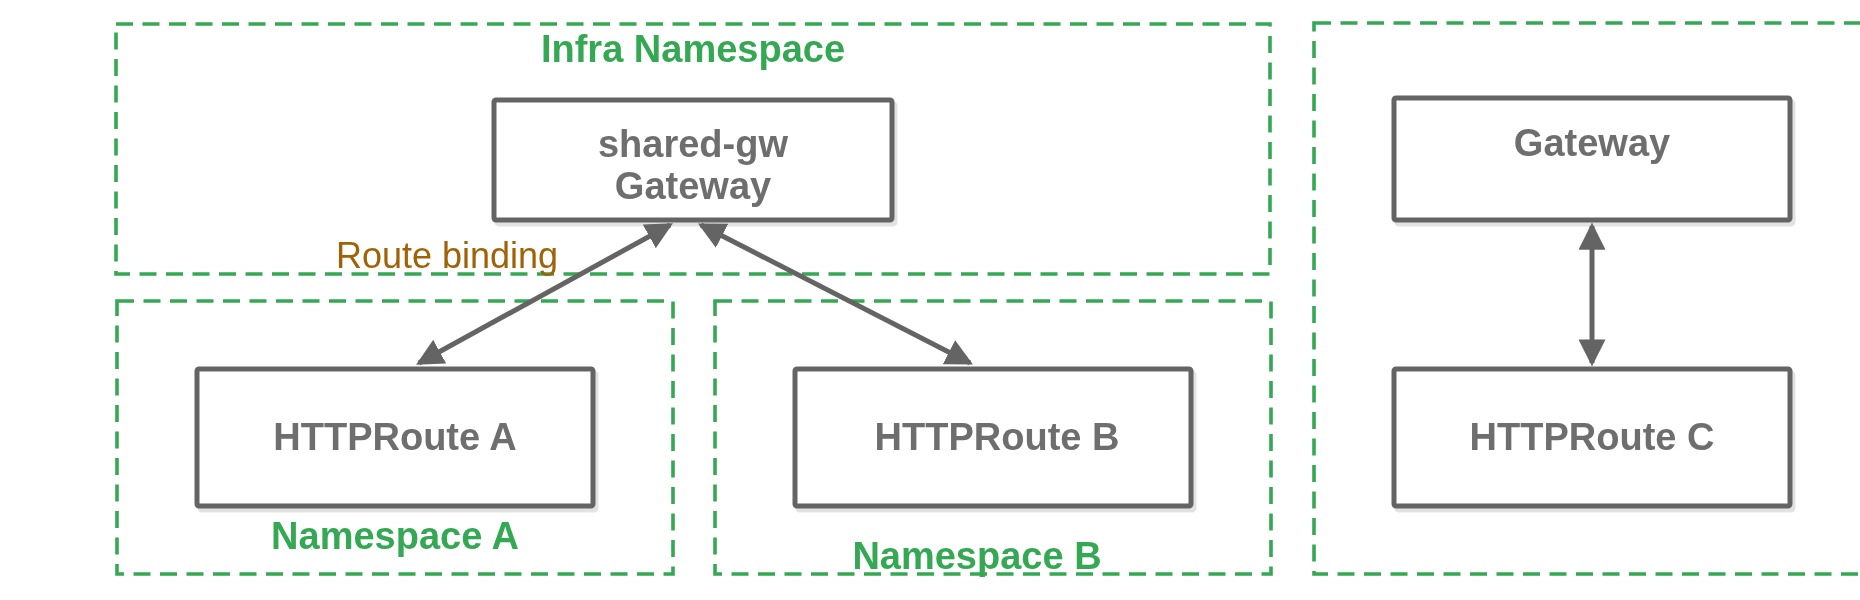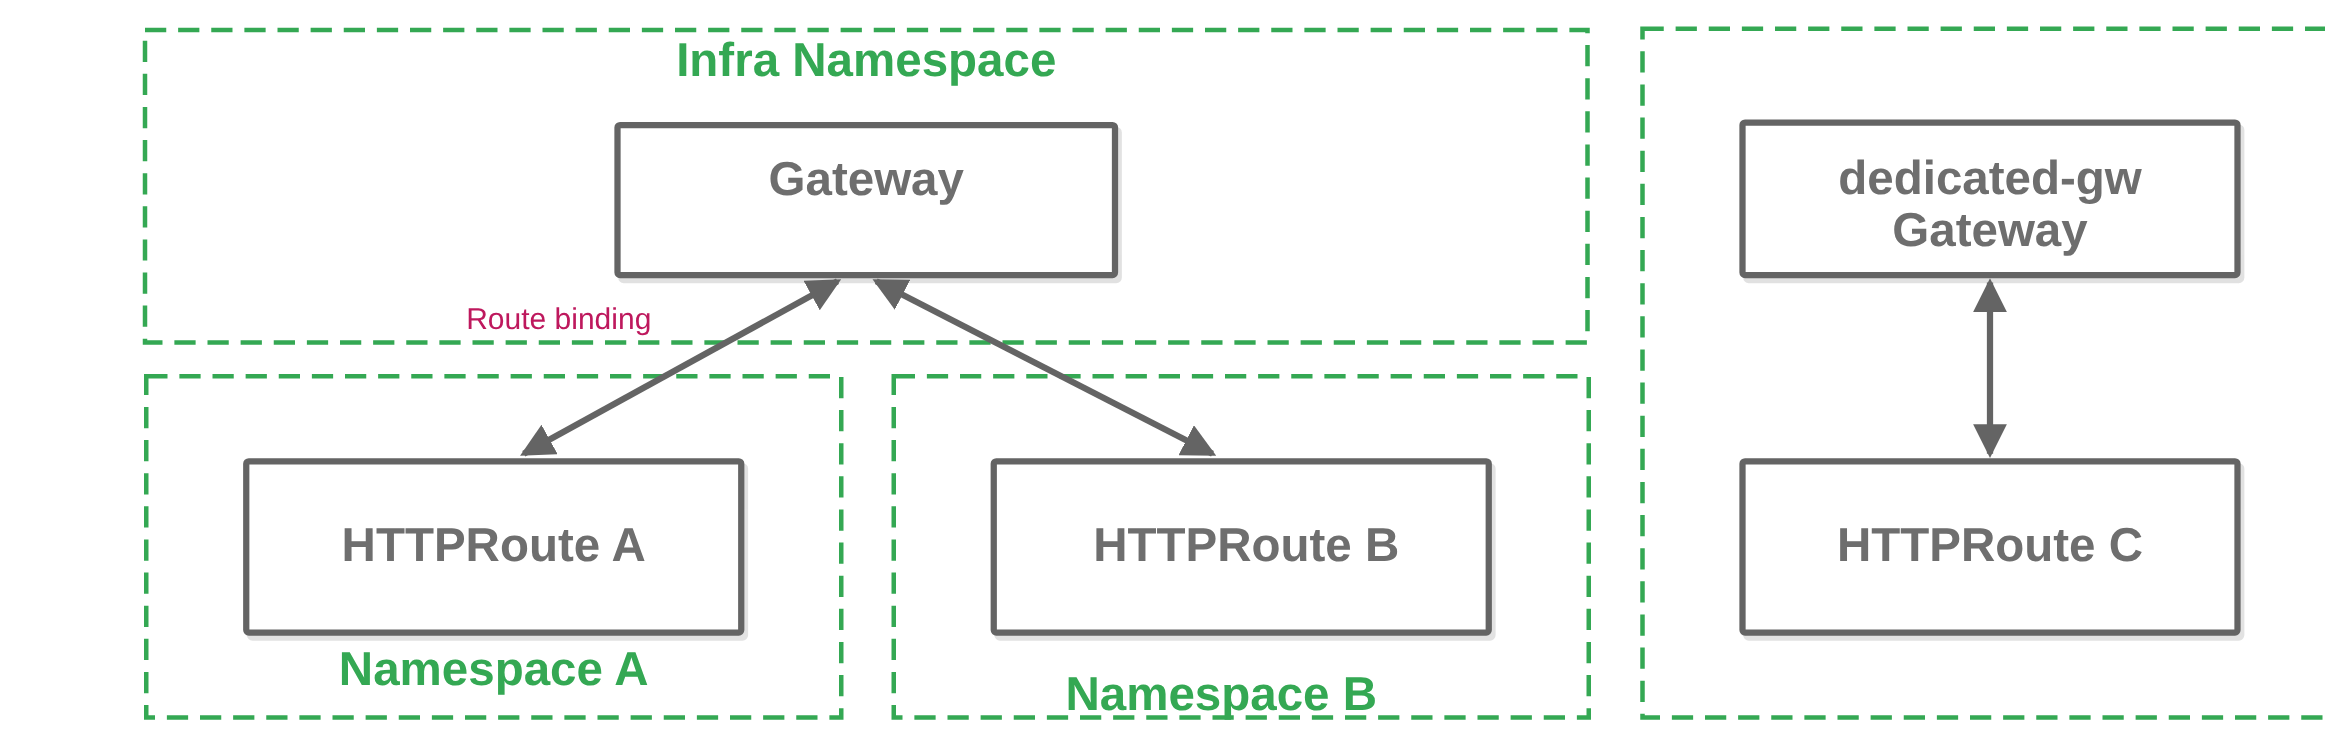--- a/index.html
+++ b/index.html
@@ -26,22 +26,22 @@
     font-weight: bold;
   }
   .node-label {
     color: #6e6e6e;
     font-size: 38px;
     line-height: 42px;
     font-weight: bold;
   }
   .node-label span { display: block; }
   .annotation-label {
-    color: #be185d;
-    font-size: 24px;
+    color: #a16207;
+    font-size: 36px;
     line-height: 38px;
     font-weight: normal;
   }
 </style>
 </head>
 <body>
 
 <div class="canvas">
 
   <svg class="shapes" viewBox="0 0 1860 600">
@@ -76,24 +76,24 @@
     <rect x="150" y="369" width="396" height="137" rx="2" fill="#ffffff" stroke="#646464" stroke-width="5"></rect>
     <rect x="748" y="369" width="396" height="137" rx="2" fill="#ffffff" stroke="#646464" stroke-width="5"></rect>
     <rect x="1347" y="369" width="396" height="137" rx="2" fill="#ffffff" stroke="#646464" stroke-width="5"></rect>
   </svg>
 
   <div class="label ns-title" style="left:69px; top:28px; width:1154px;">Infra Namespace</div>
   <div class="label ns-title" style="left:70px; top:515px; width:556px;">Namespace A</div>
   <div class="label ns-title" style="left:652px; top:535px; width:556px;">Namespace B</div>
 
   <div class="label node-label" style="left:447px; top:123px; width:398px;">
+    <span>shared-gw</span>
     <span>Gateway</span>
   </div>
   <div class="label node-label" style="left:1347px; top:122px; width:396px;">
-    <span>dedicated-gw</span>
     <span>Gateway</span>
   </div>
   <div class="label node-label" style="left:150px; top:416px; width:396px;">HTTPRoute A</div>
   <div class="label node-label" style="left:752px; top:416px; width:396px;">HTTPRoute B</div>
   <div class="label node-label" style="left:1347px; top:416px; width:396px;">HTTPRoute C</div>
 
   <div class="label annotation-label" style="left:240px; top:237px; width:320px;">Route binding</div>
 
 </div>
 

